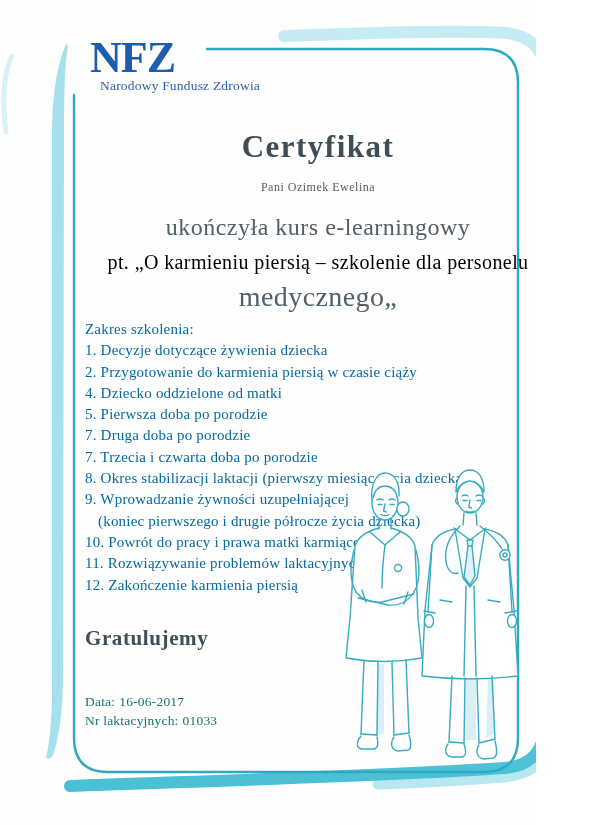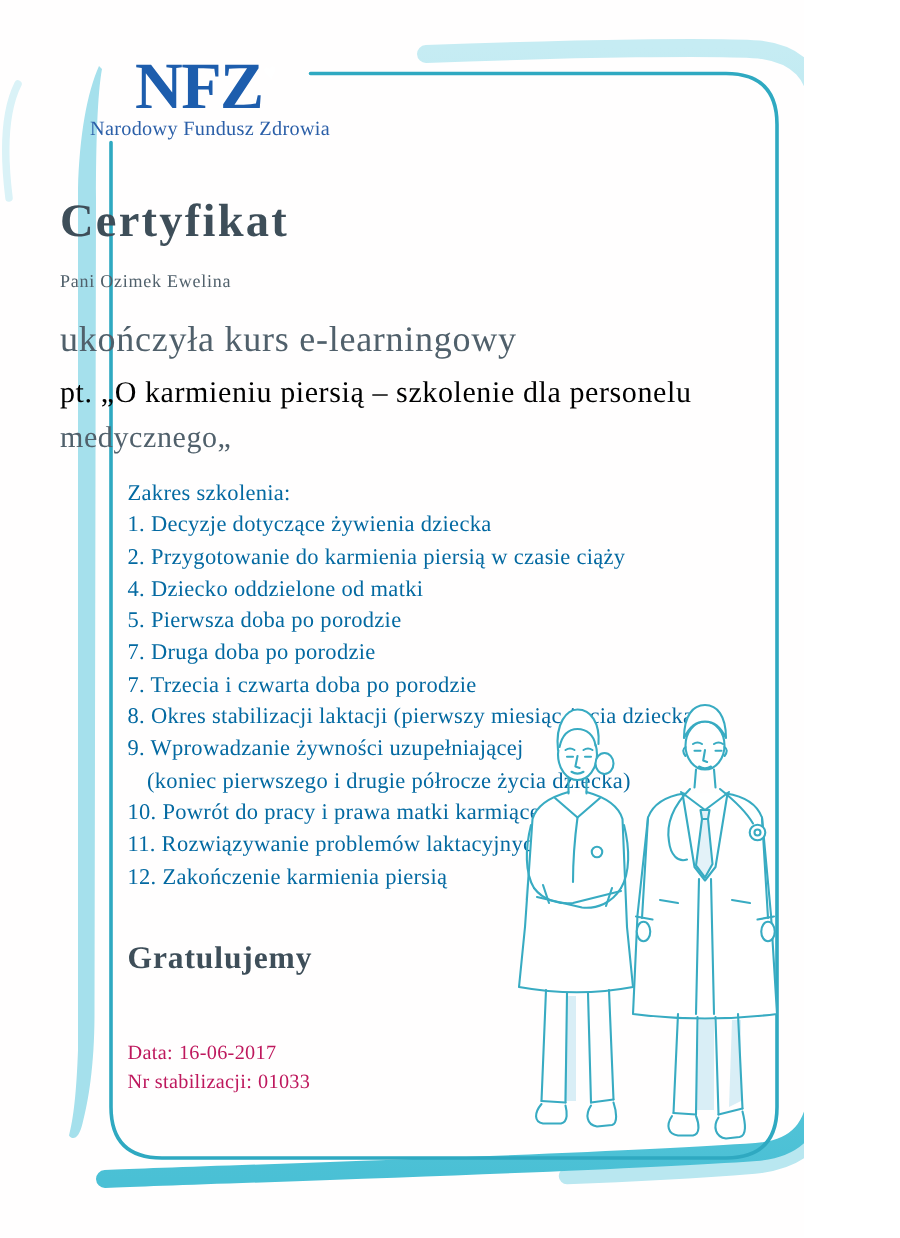--- a/index.html
+++ b/index.html
@@ -16,45 +16,45 @@
   
   .logo { position:absolute; left:60px; top:38px; width:150px; }
   .nfz-acronym {
     margin-left:30px; font-weight:bold; font-size:44px; line-height:40px;
     color:#1d5dad; letter-spacing:-1px; position:relative;
   }
   .heart-ic {
     position:absolute; left:86px; top:4px; font-size:15px; color:#ffffff;
     transform:rotate(-10deg); line-height:1;
   }
-  .nfz-tagline { font-size:13.5px; color:#2b5fa8; letter-spacing:.2px; margin-top:0px; white-space:nowrap; }
+  .nfz-tagline { font-size:13.5px; color:#2b5fa8; letter-spacing:.2px; margin-top:0px; white-space:nowrap;margin-left:40px; }
 
   
-  .cline { position:absolute; left:40px; width:556px; white-space:nowrap; }
+  .cline { position:absolute; left:40px; width:556px; text-align:center; white-space:nowrap; }
   .title    { top:129px; font-size:31px; font-weight:bold; color:#3e4e59; letter-spacing:1.5px; }
   .name     { top:180px; font-size:12px; color:#50606b; letter-spacing:.5px; }
   .compl    { top:214px; font-size:24px; color:#50606b; letter-spacing:.5px; }
   .course1  { top:251px; font-size:20px; color:#000000; letter-spacing:.4px; }
-  .course2  { top:281px; font-size:20px; color:#50606b; letter-spacing:.4px; }
+  .course2  { top:281px; font-size:28px; color:#50606b; letter-spacing:.4px; }
 
   
   .topics {
     position:absolute; left:85px; top:319px; width:370px;
     font-size:15px; line-height:21.3px; color:#0369a1; letter-spacing:.2px;
     white-space:nowrap;
   }
   .topic.indent { padding-left:13px; }
 
   .congrats {
     position:absolute; left:85px; top:626px;
     font-size:21px; font-weight:bold; color:#3e4e59; letter-spacing:.6px;
   }
   .footer {
     position:absolute; left:85px; top:693px;
-    font-size:13.5px; line-height:18.5px; color:#be185d; letter-spacing:.2px;
+    font-size:13.5px; line-height:18.5px; color:#0f766e; letter-spacing:.2px;
   }
   .footer .lbl { margin-right:4px; }
 </style>
 </head>
 <body>
 
 <div class="page">
 
   <svg class="border-svg" width="600" height="825" viewBox="0 0 600 825">
     <defs>
@@ -108,21 +108,21 @@
       </div>
   </div>
 
   <div class="congrats">Gratulujemy</div>
 
   <div class="footer">
     <div>
       <span class="lbl">Data:</span><span>16-06-2017</span>
     </div>
     <div>
-      <span class="lbl">Nr stabilizacji:</span><span>01033</span>
+      <span class="lbl">Nr laktacyjnych:</span><span>01033</span>
     </div>
   </div>
 
   <svg class="staff-svg" width="200" height="318" viewBox="0 0 200 318">
     <g stroke="#38abc2" stroke-width="1.4" fill="none" stroke-linecap="round" stroke-linejoin="round">
 
       <g>
 
         <g stroke="none" fill="#d9eef6">
           <polygon points="104,96 97,160 103,160 109,98"></polygon>

